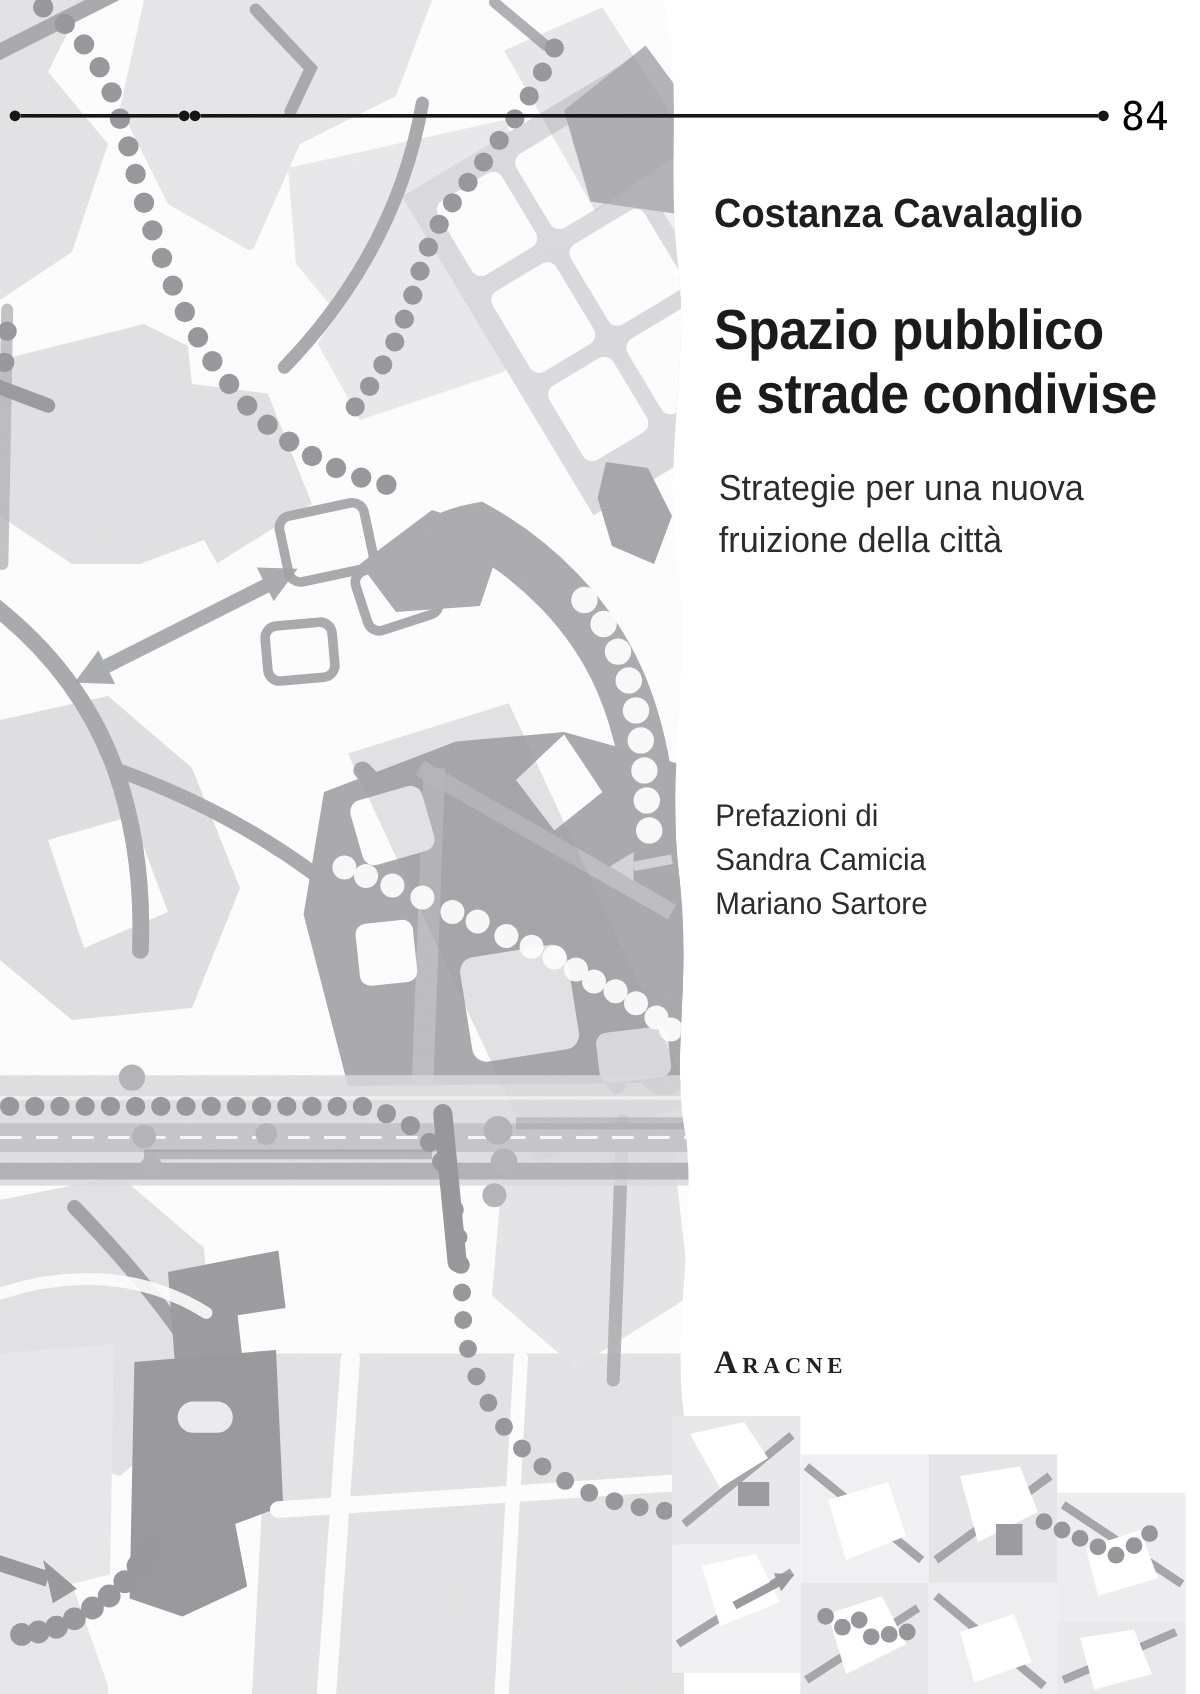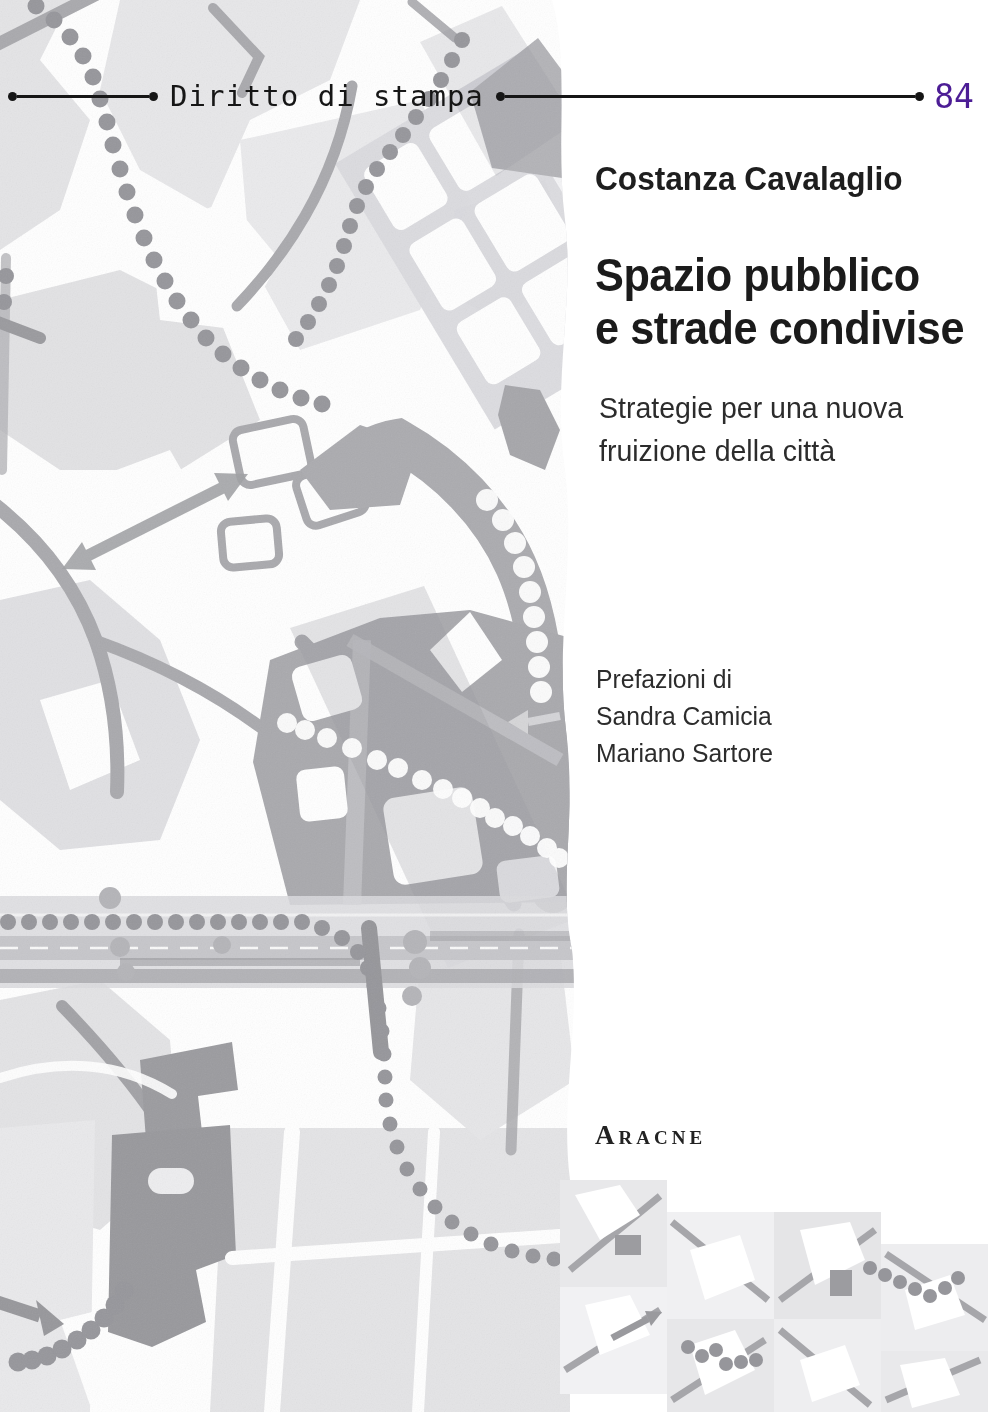--- a/index.html
+++ b/index.html
@@ -9,21 +9,21 @@
   
   .header{position:absolute;left:0;right:0;top:79px;height:34px;display:flex;align-items:center;
           padding:0 26px 0 8px;z-index:5;}
   .hdot{width:9px;height:9px;border-radius:50%;background:#161616;flex:none;}
   .hrule{height:3px;background:#161616;flex:none;}
   .hrule-left{width:132px;}
   .hrule-flex{flex:1;}
   .series-label{font-family:"DejaVu Sans Mono",monospace;font-size:29px;line-height:1;
                 letter-spacing:1px;color:#161616;margin:0 12px;white-space:nowrap;font-weight:400;}
   .series-number{font-family:"DejaVu Sans Mono",monospace;font-size:33px;line-height:1;
-                 color:#4c1d95;margin-left:10px;}
+                 color:#000000;margin-left:10px;}
   
   .txt{position:absolute;transform-origin:left top;color:#1e1e1e;z-index:4;white-space:nowrap;}
   .author{left:595px;top:159px;font-size:34px;font-weight:700;transform:scaleX(.93);}
   .title{left:595px;top:248px;font-size:47px;line-height:53px;font-weight:700;
          letter-spacing:-.5px;transform:scaleX(.92);color:#1b1b1b;}
   .subtitle{left:599px;top:386px;font-size:30px;line-height:43px;font-weight:400;
             color:#2c2c2c;transform:scaleX(.95);}
   .preface{left:596px;top:661px;font-size:26px;line-height:37px;font-weight:400;
            color:#2c2c2c;transform:scaleX(.95);}
   .publisher{left:595px;top:1120px;font-family:"Liberation Serif",serif;font-size:27px;
@@ -347,21 +347,20 @@
         <path d="M612,1338 L648,1319" stroke="#9a9a9e" stroke-width="7" fill="none"></path>
         <polygon points="662,1312 645,1311 651,1326" fill="#9a9a9e"></polygon>
       </g>
     </g>
   </svg>
 
   <div class="header">
     <span class="hdot"></span>
     <span class="hrule hrule-left"></span>
     <span class="hdot"></span>
-    <span class="series-label">Diritto di stampa</span>
     <span class="hdot"></span>
     <span class="hrule hrule-flex"></span>
     <span class="hdot"></span>
     <span class="series-number">84</span>
   </div>
 
   <div class="txt author">Costanza Cavalaglio</div>
 
   <div class="txt title">
     <div>Spazio pubblico</div>

